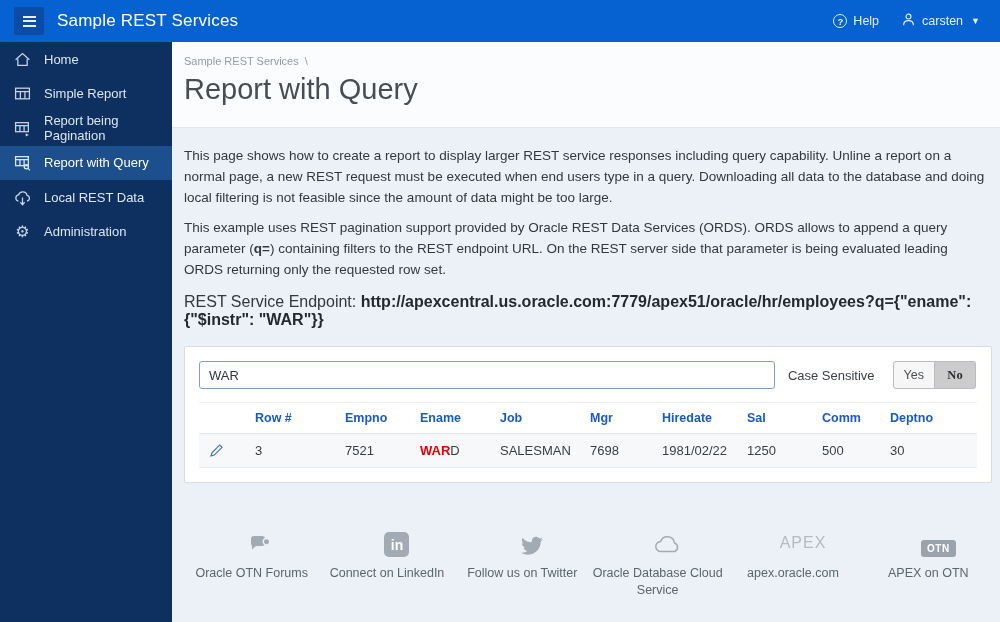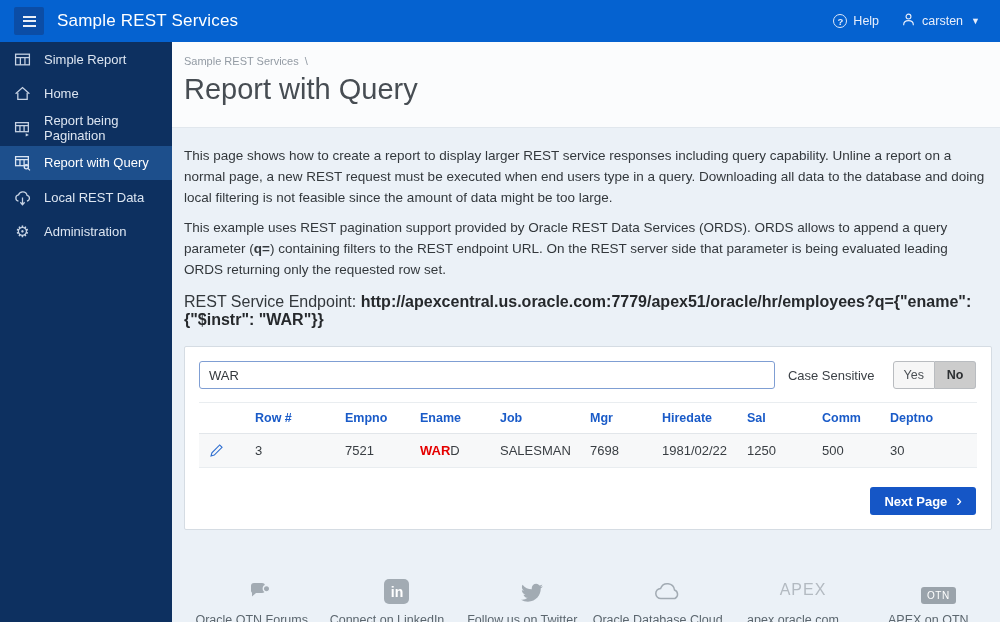--- a/index.html
+++ b/index.html
@@ -40,21 +40,21 @@
   .endpoint b { font-weight:bold; color:#26292c; }
 
   
   .card { margin-top:17px; width:808px; background:#ffffff; border:1px solid #d5dce3; border-radius:2px; padding:14px 15px 14px 14px; }
   .search-row { display:flex; align-items:center; }
   .search-input { width:576px; height:28px; border:1px solid #7f9ed3; border-radius:3px; padding:0 9px; font-size:13px; color:#33383c; font-family:"Liberation Sans", sans-serif; outline:none; }
   .cs-label { margin-left:auto; font-size:13px; color:#3c4146; }
   .seg-group { display:inline-flex; margin-left:18px; }
   .seg-btn { height:28px; min-width:41px; padding:0 10px; font-size:12.5px; color:#4a4f54; background:#f6f6f6; border:1px solid #b9bcc0; cursor:pointer; display:flex; align-items:center; justify-content:center; font-family:"Liberation Sans", sans-serif; }
   .seg-btn.first { border-radius:3px 0 0 3px; }
-  .seg-btn.last { border-radius:0 3px 3px 0; border-left:none; }
+  .seg-btn.last { border-radius:0 3px 3px 0; border-left:none;font-family:Liberation Serif, serif; }
   .seg-btn.active { background:#cccccc; font-weight:bold; color:#2c2f32; }
 
   table.report { border-collapse:collapse; table-layout:fixed; width:778px; margin-top:13px; }
   .report th { font-size:12.5px; font-weight:bold; color:#1a5bc8; padding:8px 10px; border-top:1px solid #e9edf0; border-bottom:1px solid #e2e6ea; background:#ffffff; cursor:pointer; white-space:nowrap; }
   .report td { font-size:13px; color:#393e43; padding:9px 10px; background:#f7f8f9; border-bottom:1px solid #e9edf0; white-space:nowrap; }
   .al { text-align:left; }
   .ar { text-align:left; }
   .col-edit { width:46px; }
   .col-rownum { width:90px; }
   .col-empno { width:75px; }
@@ -72,21 +72,21 @@
   .next-btn { background:#1556c6; color:#ffffff; border:none; border-radius:3px; height:28px; padding:0 14px; font-size:13px; font-weight:bold; display:flex; align-items:center; gap:9px; cursor:pointer; font-family:"Liberation Sans", sans-serif; }
   .next-btn .chev { font-size:17px; font-weight:normal; line-height:1; margin-top:-2px; }
 
   
   .footer { display:flex; margin-top:44px; width:812px; }
   .f-item { flex:1; display:flex; flex-direction:column; align-items:center; text-align:center; cursor:pointer; }
   .f-icon { height:30px; display:flex; align-items:flex-end; justify-content:center; margin-bottom:8px; color:#a2abb3;padding-left:20px; }
   .f-label { font-size:12.5px; color:#5b666e; line-height:17px; max-width:130px; }
   .li-badge { width:25px; height:25px; background:#a2abb3; border-radius:5px; color:#ffffff; font-weight:bold; font-size:14px; display:flex; align-items:center; justify-content:center; }
   .apex-word { font-size:16px; color:#b3bac1; letter-spacing:1px; padding-bottom:5px; }
-  .otn-badge { background:#9aa3ab; color:#ffffff; font-size:10px; font-weight:normal; border-radius:3px; padding:3px 6px; letter-spacing:.5px; }
+  .otn-badge { background:#9aa3ab; color:#ffffff; font-size:10px; font-weight:bold; border-radius:3px; padding:3px 6px; letter-spacing:.5px; }
 </style>
 </head>
 <body>
 
 <div class="app">
 
   <div class="header">
     <div class="hamburger">
       <i></i>
         <i></i>
@@ -108,36 +108,36 @@
         <span>carsten</span>
         <span class="caret">▼</span>
       </div>
     </div>
   </div>
 
   <div class="sidebar">
     <div class="nav-item">
       <span class="nav-icon">
         <svg width="17" height="17" viewBox="0 0 16 16" fill="none" stroke="#c7d3e4" stroke-width="1.2">
+          <path d="M1.5 8.2 L8 2.4 L14.5 8.2"></path>
+            <path d="M3.6 7.4 V13.6 H12.4 V7.4"></path>
+        </svg>
+      </span>
+      <span>Home</span>
+    </div>
+    <div class="nav-item">
+      <span class="nav-icon">
+        <svg width="17" height="17" viewBox="0 0 16 16" fill="none" stroke="#c7d3e4" stroke-width="1.2">
           <rect x="1.5" y="3" width="13" height="10"></rect>
             <line x1="1.5" y1="6.2" x2="14.5" y2="6.2"></line>
           <line x1="6" y1="6.2" x2="6" y2="13"></line>
             <line x1="10.3" y1="6.2" x2="10.3" y2="13"></line>
         </svg>
       </span>
       <span>Simple Report</span>
-    </div>
-    <div class="nav-item">
-      <span class="nav-icon">
-        <svg width="17" height="17" viewBox="0 0 16 16" fill="none" stroke="#c7d3e4" stroke-width="1.2">
-          <path d="M1.5 8.2 L8 2.4 L14.5 8.2"></path>
-            <path d="M3.6 7.4 V13.6 H12.4 V7.4"></path>
-        </svg>
-      </span>
-      <span>Home</span>
     </div>
     <div class="nav-item">
       <span class="nav-icon">
         <svg width="17" height="17" viewBox="0 0 16 16" fill="none" stroke="#c7d3e4" stroke-width="1.2">
           <rect x="1.5" y="2.5" width="12" height="8.5"></rect>
             <line x1="1.5" y1="5.3" x2="13.5" y2="5.3"></line>
           <line x1="5.6" y1="5.3" x2="5.6" y2="11"></line>
             <line x1="9.5" y1="5.3" x2="9.5" y2="11"></line>
           <path d="M11 12.5 L14 14 L11 15.5 Z" fill="#c7d3e4" stroke="none"></path>
         </svg>
@@ -229,26 +229,20 @@
               <td class="al">SALESMAN</td>
               <td class="ar">7698</td>
               <td class="ar">1981/02/22</td>
               <td class="ar">1250</td>
               <td class="ar">500</td>
               <td class="ar">30</td>
             </tr>
           </tbody>
         </table>
 
-        <div class="btn-row">
-          <button class="next-btn">
-            <span>Next Page</span>
-              <span class="chev">›</span>
-          </button>
-        </div>
       </div>
 
       <div class="footer">
         <div class="f-item">
           <span class="f-icon">
             <svg width="26" height="24" viewBox="0 0 26 24" fill="#a2abb3">
               <path d="M2 6 a3 3 0 0 1 3-3 h8 a3 3 0 0 1 3 3 v4 a3 3 0 0 1-3 3 h-6 l-4 3.4 v-3.6 a3 3 0 0 1-1-2.8 Z"></path>
               <path d="M17.5 5.5 a3.2 3.2 0 1 1 0 6.4 a3.2 3.2 0 0 1 0-6.4 Z" stroke="#ebf1f7" stroke-width="1.4"></path>
             </svg>
           </span>

